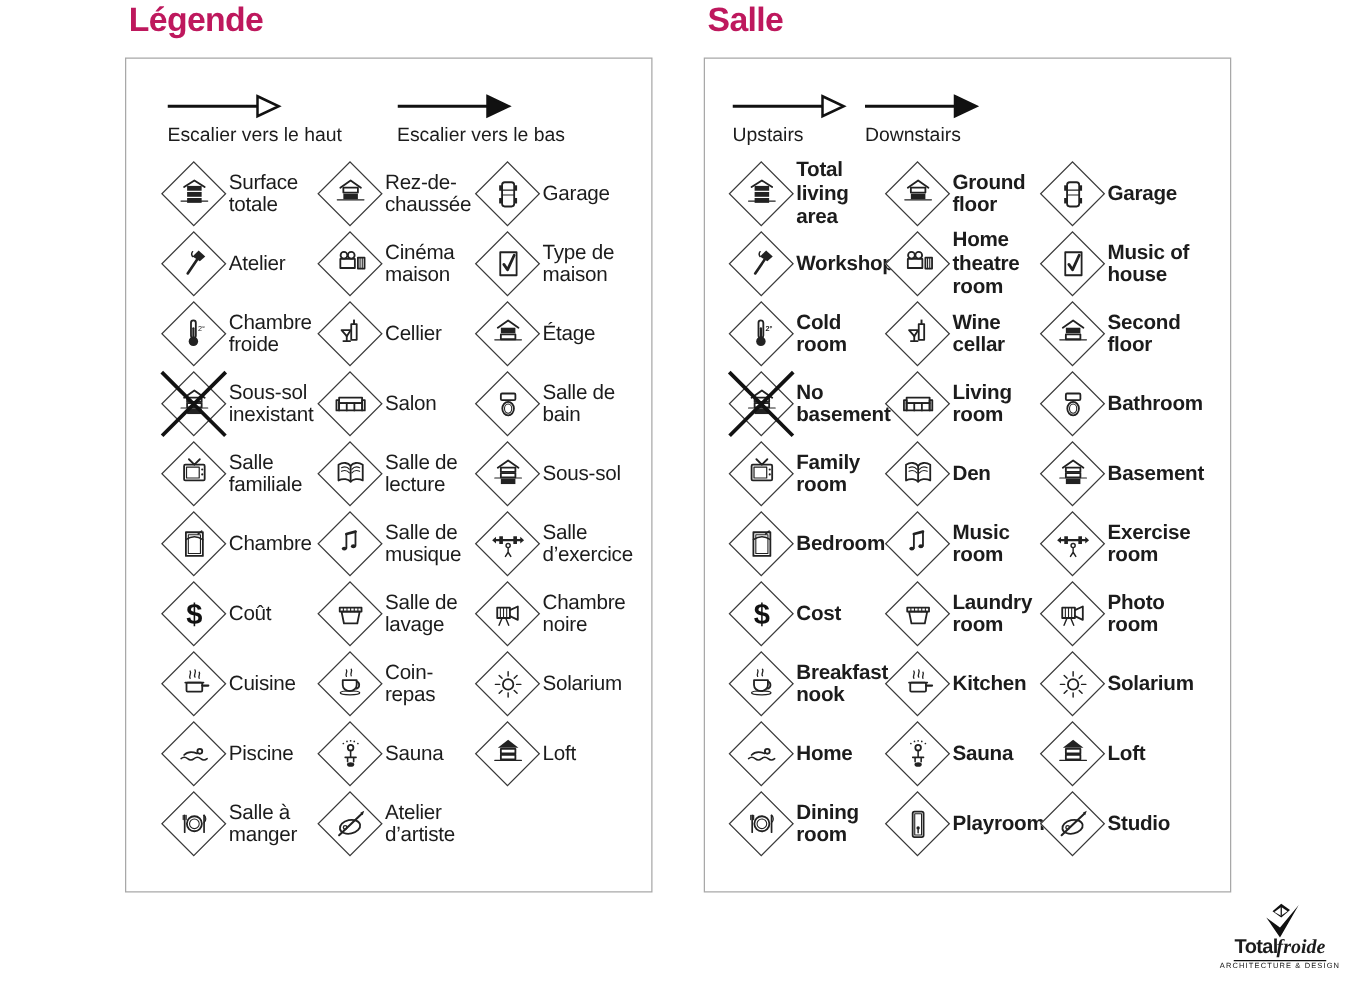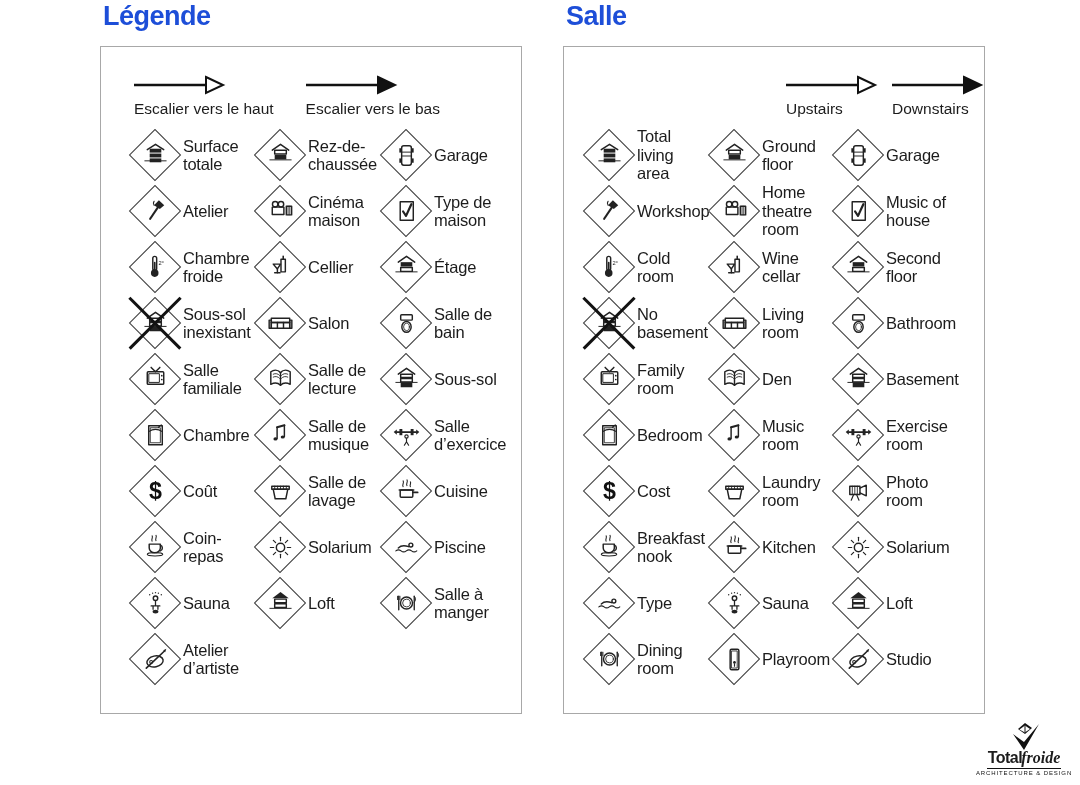--- a/index.html
+++ b/index.html
@@ -3,34 +3,34 @@
 <meta charset="utf-8">
 <style>
   html,body{margin:0;padding:0;background:#fff;}
   body{font-family:"Liberation Sans","DejaVu Sans",sans-serif;color:#1c1c1c;}
   #stage{position:relative;width:1080px;height:785px;background:#fff;overflow:hidden;}
 
   .panel{position:absolute;top:46px;width:422px;height:668px;border:1.5px solid #a8a8a8;background:#fff;box-sizing:border-box;}
   #panel-fr{left:100px;}
   #panel-en{left:563px;}
 
-  .panel-title{position:absolute;top:1px;font-size:27px;font-weight:800;letter-spacing:-0.5px;color:#1d4ed8;}
+  .panel-title{position:absolute;top:1px;font-size:27px;font-weight:800;letter-spacing:-0.5px;color:#be185d;}
   #title-fr{left:103px;}
   #title-en{left:566px;}
 
   .arrows{display:flex;align-items:flex-start;}
-  #panel-fr .arrows{padding:28px 0 0 33px;gap:32px;}
-  #panel-en .arrows{padding:28px 0 0 22px;gap:14px;justify-content:flex-end;}
+  #panel-fr .arrows{padding:28px 0 0 33px;gap:44px;}
+  #panel-en .arrows{padding:28px 0 0 22px;gap:14px;}
   .arrowblk{display:flex;flex-direction:column;gap:5px;}
   .arrowblk svg{display:block;}
   .arrowlbl{font-size:15.5px;white-space:nowrap;color:#1c1c1c;}
 
   .grid{display:grid;margin-top:9px;grid-auto-rows:56px;align-items:center;}
   #panel-fr .grid{padding-left:26px;grid-template-columns:125px 126px 142px;}
-  #panel-en .grid{padding-left:17px;grid-template-columns:125px 124px 152px;}
+  #panel-en .grid{padding-left:17px;grid-template-columns:125px 124px 152px;font-weight:bold;}
 
   .cell{display:flex;align-items:center;}
   .iconwrap{position:relative;width:56px;height:56px;flex:none;display:flex;align-items:center;justify-content:center;}
   .diamond{position:absolute;left:50%;top:50%;width:37px;height:37px;border:1.5px solid #3a3a3a;background:#fff;transform:translate(-50%,-50%) rotate(45deg);box-sizing:border-box;}
   svg.icon{position:relative;width:31px;height:31px;stroke:#222;stroke-width:1.5;fill:none;stroke-linecap:round;stroke-linejoin:round;}
   .x{position:absolute;left:50%;top:50%;width:72px;height:2.6px;background:#121212;}
   .x.a{transform:translate(-50%,-50%) rotate(45deg);}
   .x.b{transform:translate(-50%,-50%) rotate(-45deg);}
   .lbl{font-size:16.5px;line-height:1.12;letter-spacing:-0.2px;width:86px;color:#1c1c1c;}
   #panel-en .lbl{width:78px;}
@@ -457,20 +457,29 @@
             <svg class="icon" viewBox="0 0 32 32">
               <use href="#i-basket"></use>
             </svg>
           </div>
           <div class="lbl">Salle de lavage</div>
         </div>
         <div class="cell">
           <div class="iconwrap">
             <div class="diamond"></div>
             <svg class="icon" viewBox="0 0 32 32">
+              <use href="#i-camera"></use>
+            </svg>
+          </div>
+          <div class="lbl">Chambre noire</div>
+        </div>
+        <div class="cell">
+          <div class="iconwrap">
+            <div class="diamond"></div>
+            <svg class="icon" viewBox="0 0 32 32">
               <use href="#i-pot"></use>
             </svg>
           </div>
           <div class="lbl">Cuisine</div>
         </div>
         <div class="cell">
           <div class="iconwrap">
             <div class="diamond"></div>
             <svg class="icon" viewBox="0 0 32 32">
               <use href="#i-cup"></use>
@@ -771,21 +780,21 @@
           </div>
           <div class="lbl">Solarium</div>
         </div>
         <div class="cell">
           <div class="iconwrap">
             <div class="diamond"></div>
             <svg class="icon" viewBox="0 0 32 32">
               <use href="#i-pool"></use>
             </svg>
           </div>
-          <div class="lbl">Type</div>
+          <div class="lbl">Home</div>
         </div>
         <div class="cell">
           <div class="iconwrap">
             <div class="diamond"></div>
             <svg class="icon" viewBox="0 0 32 32">
               <use href="#i-sauna"></use>
             </svg>
           </div>
           <div class="lbl">Sauna</div>
         </div>

